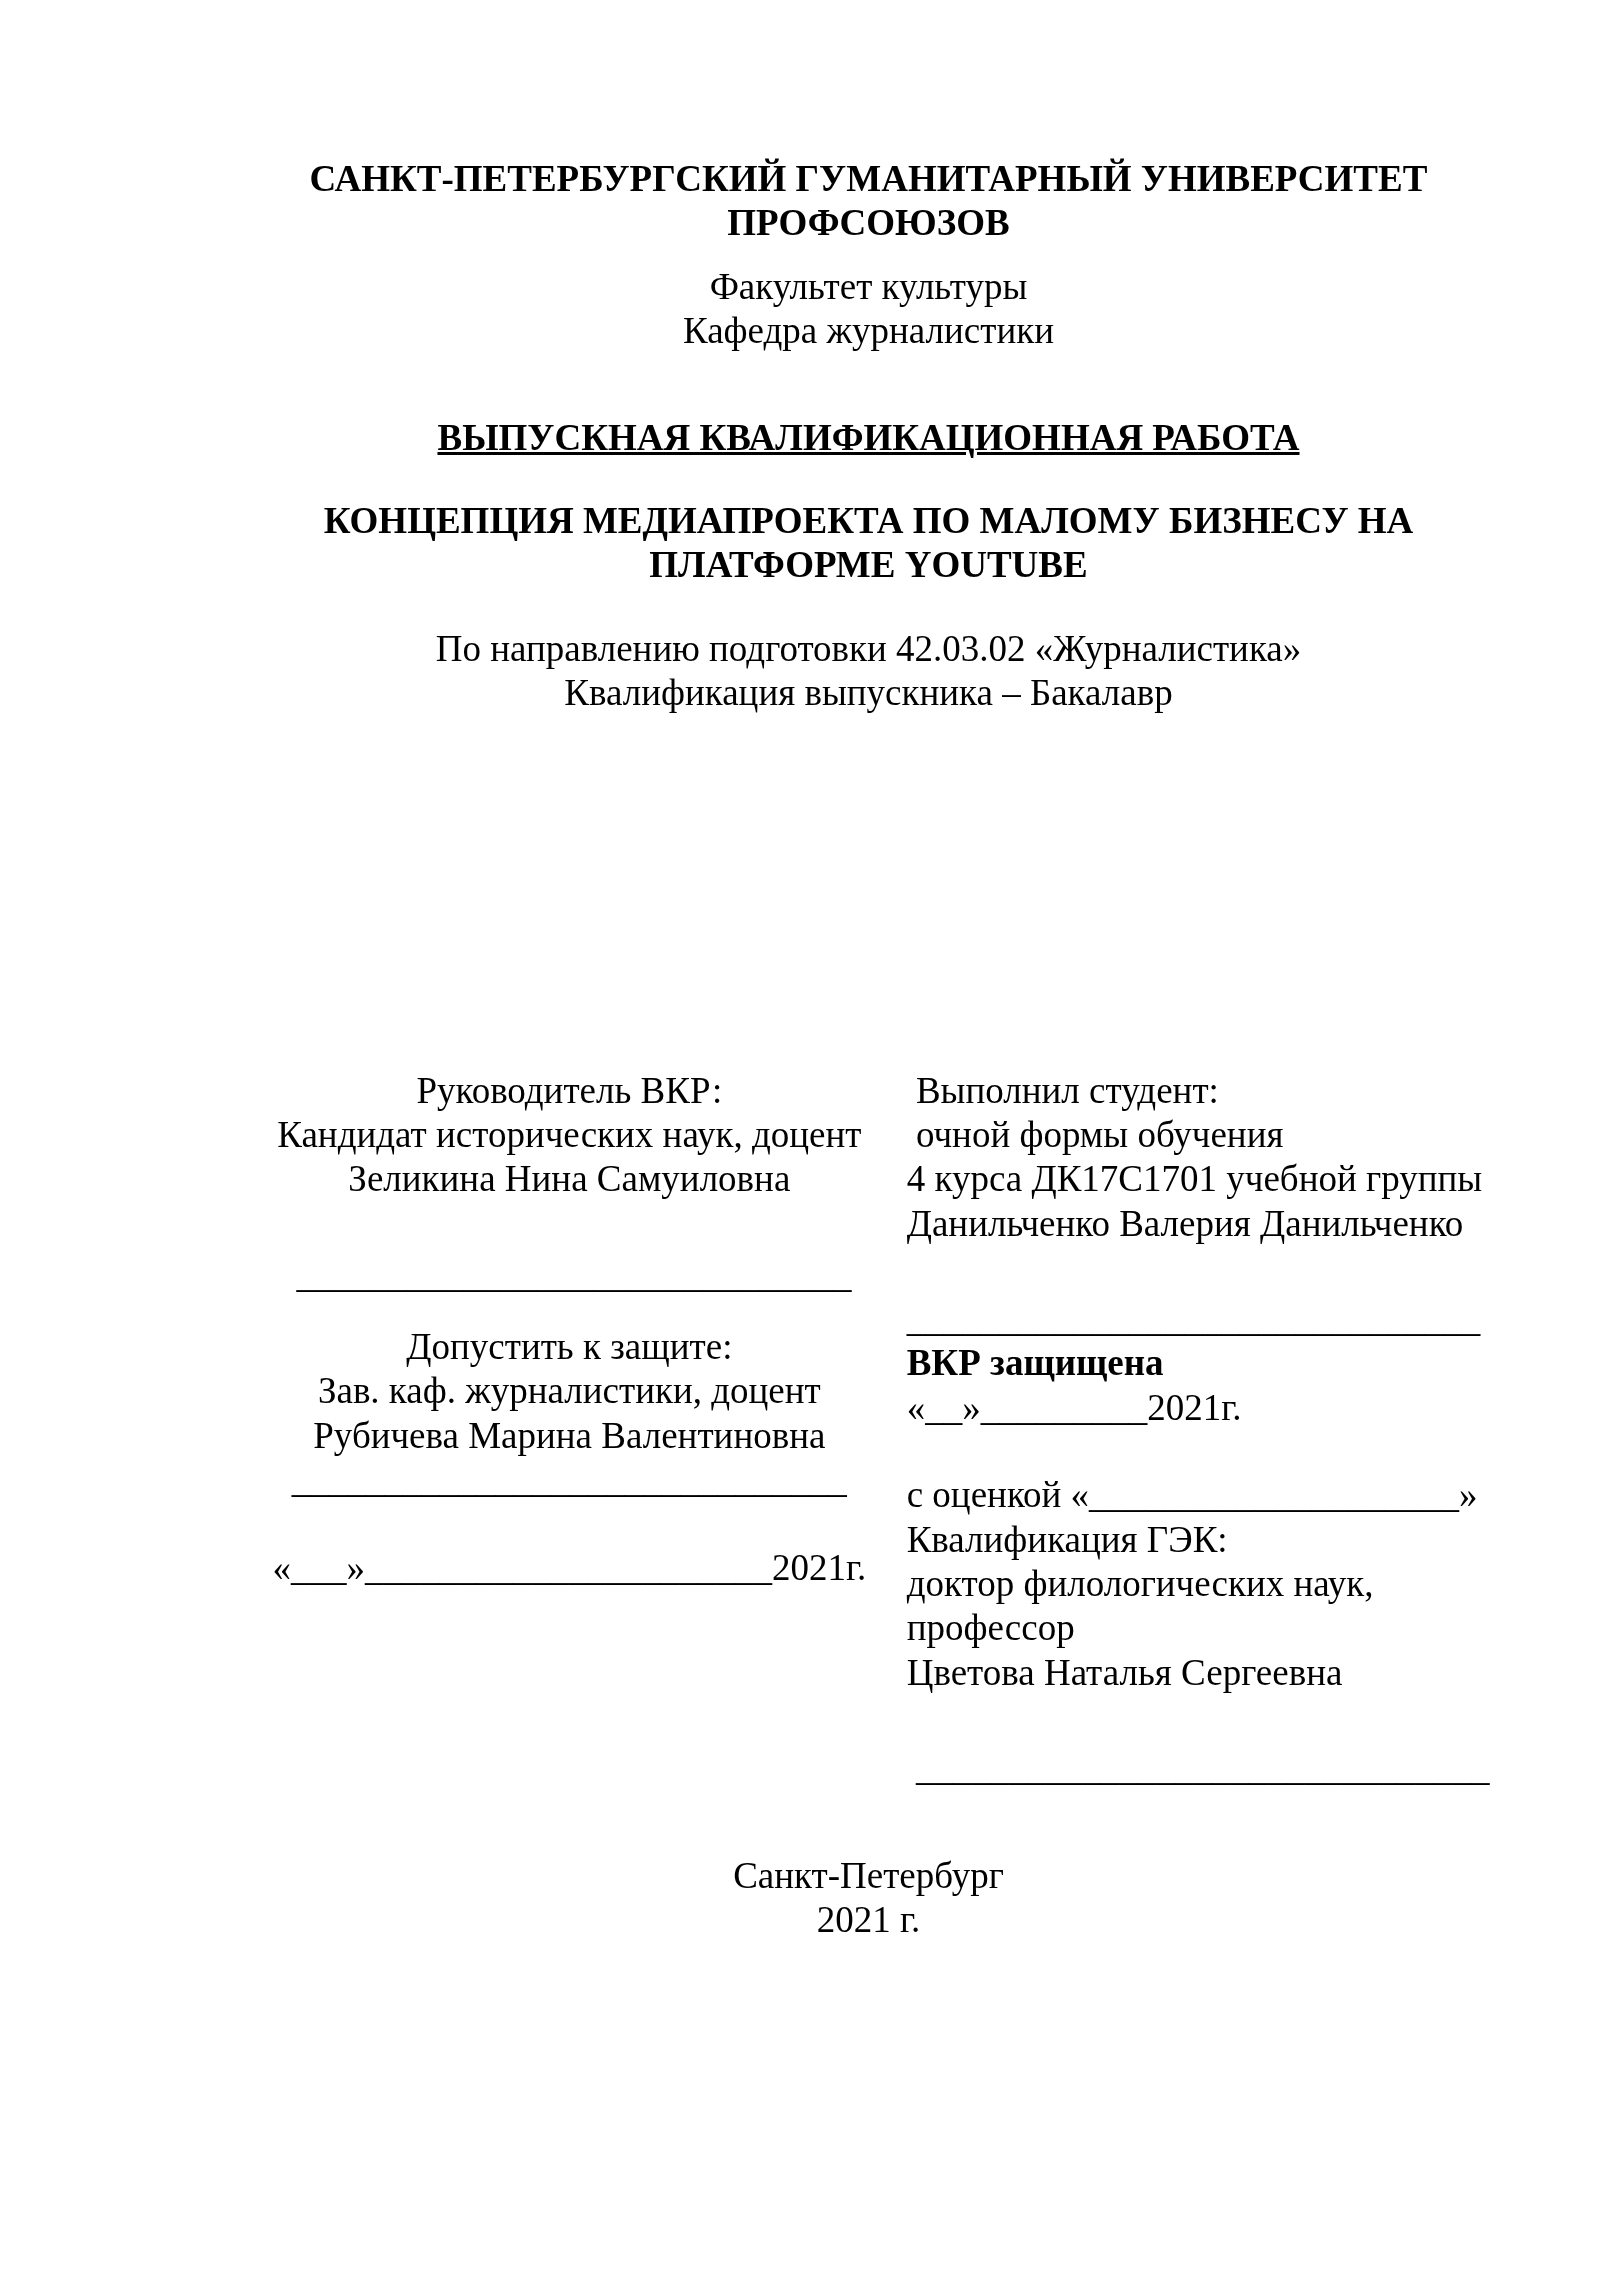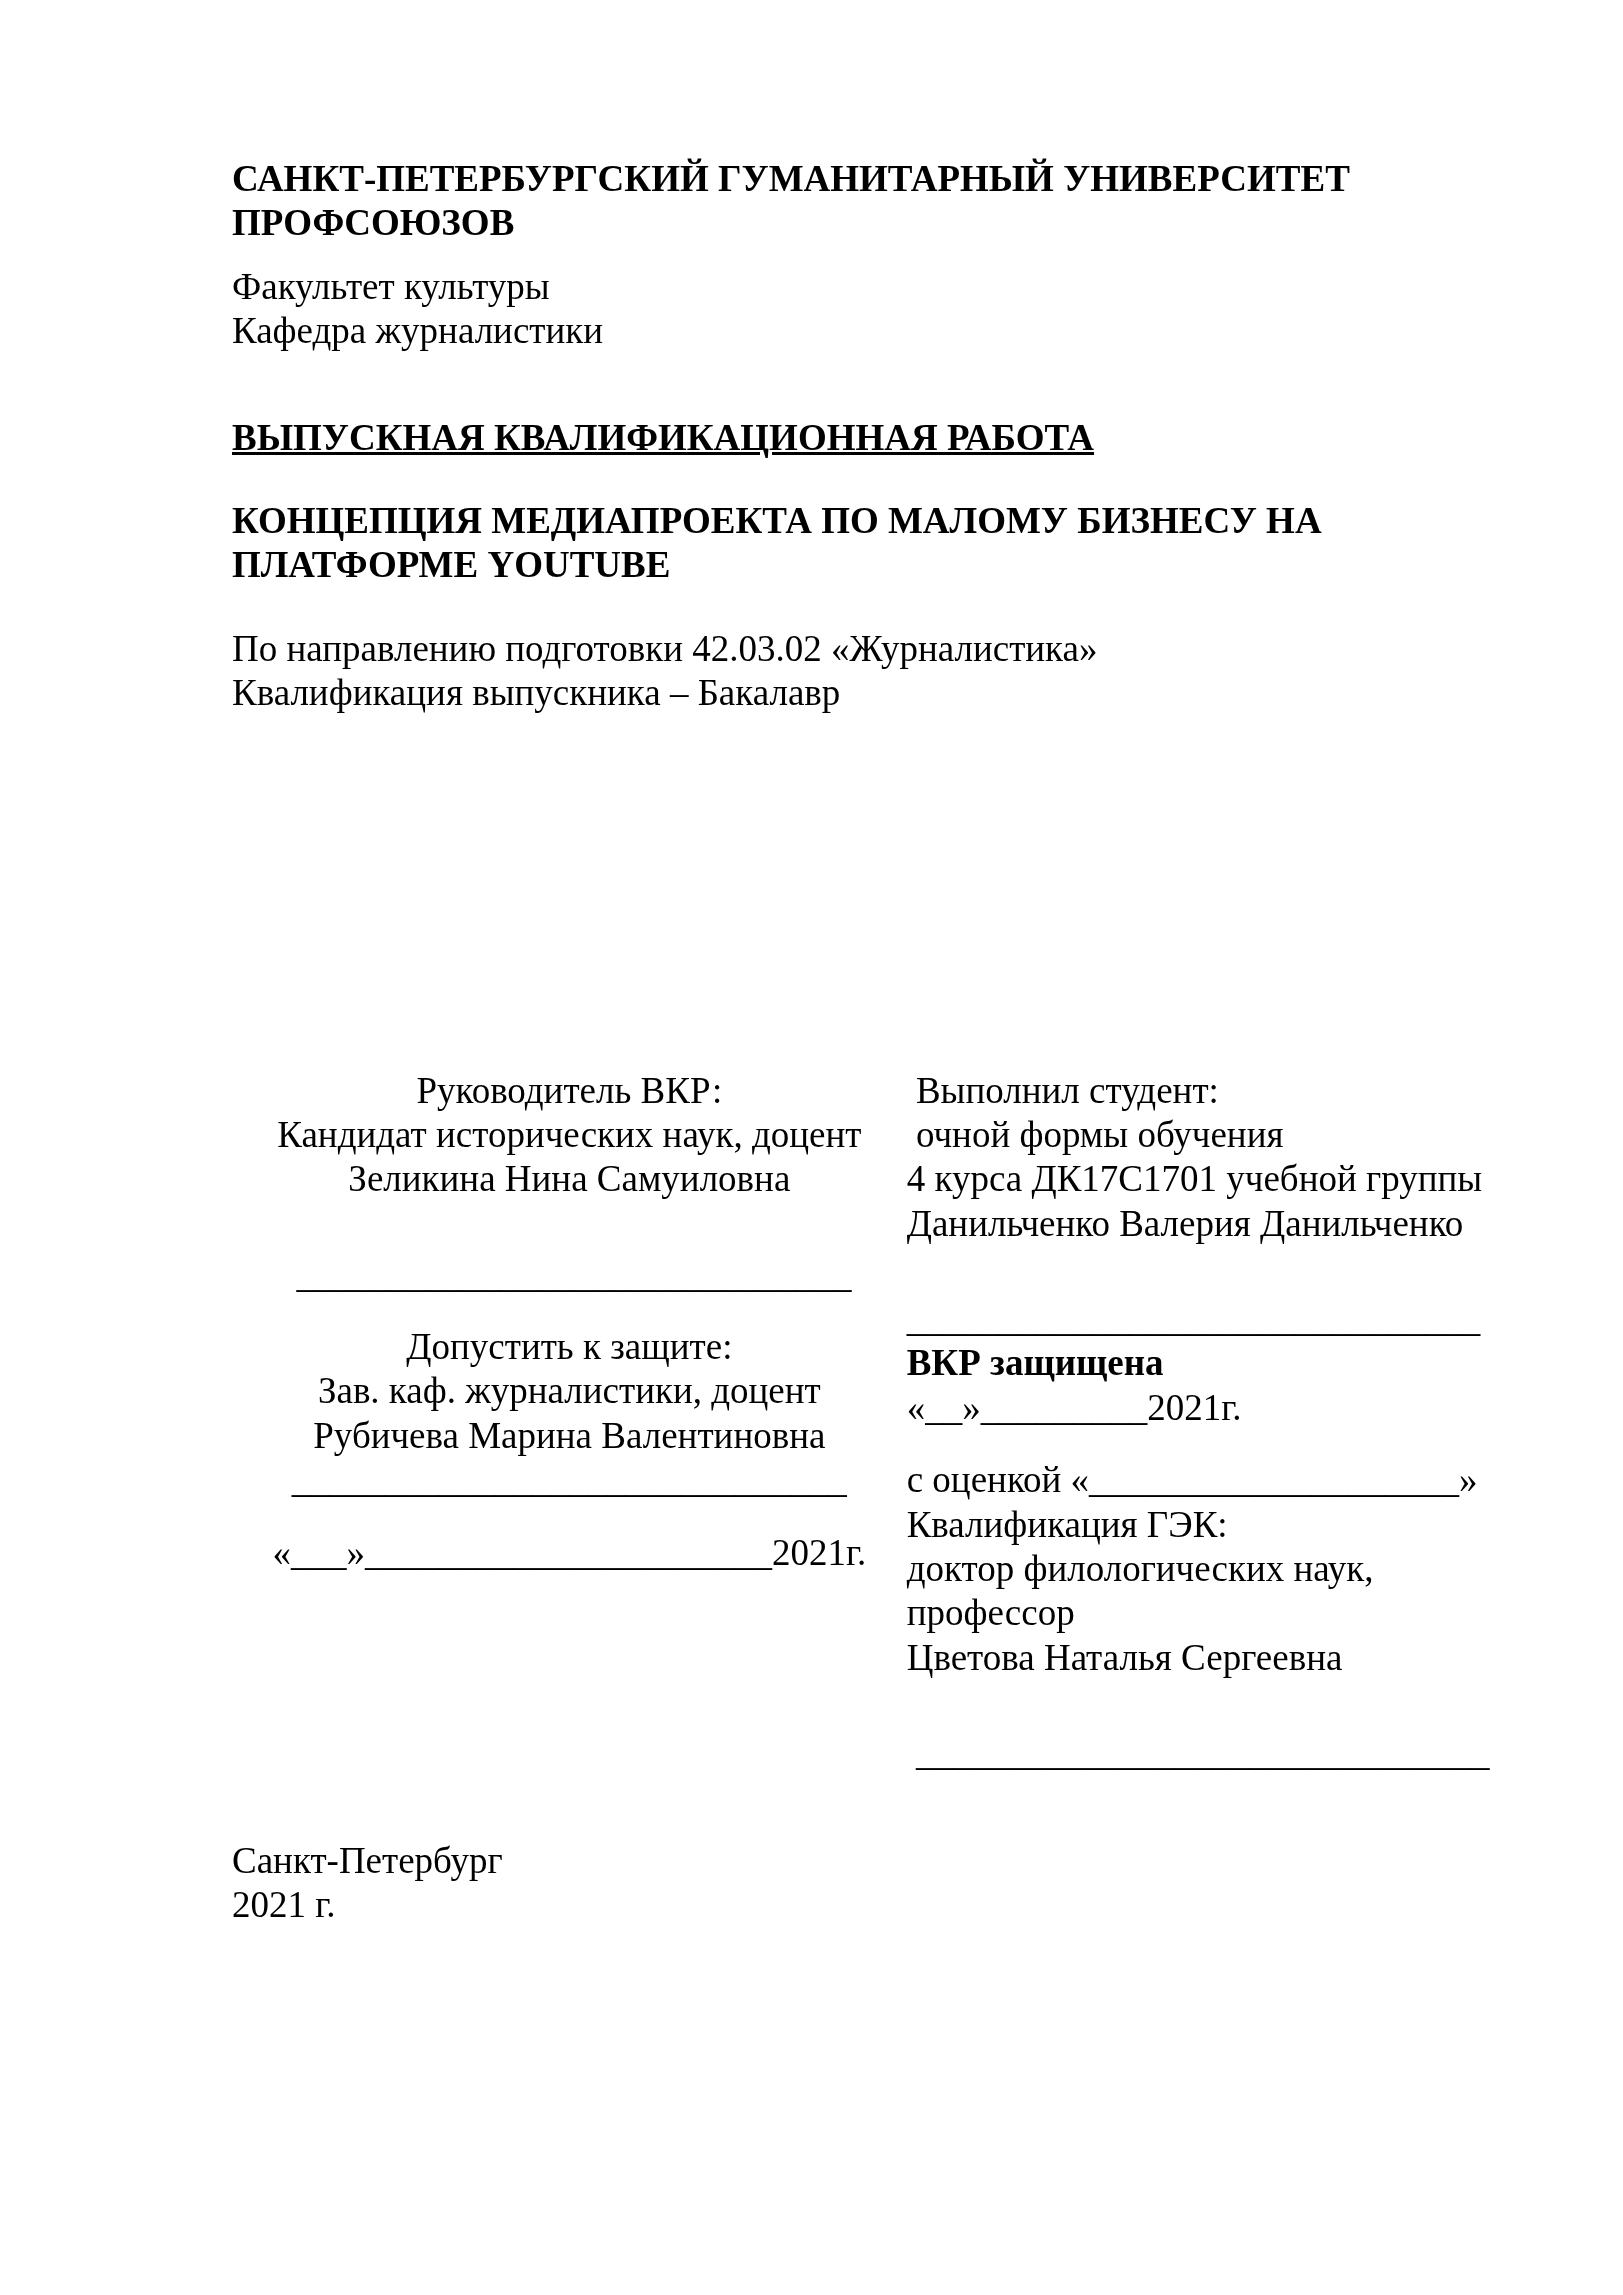--- a/index.html
+++ b/index.html
@@ -9,33 +9,33 @@
     width: 1623px;
     height: 2295px;
     background: #ffffff;
     color: #000000;
     font-family: "Liberation Serif", "DejaVu Serif", serif;
     font-size: 37px;
     line-height: 1.2;
     padding: 157px 118px 0 232px;
     overflow: hidden;
   }
-  .center { text-align: left; }
+  .center { text-align: center; }
   .bold { font-weight: bold; }
   .line { white-space: pre-wrap; }
   .faculty-block { margin-top: 19px; }
   .work-type { margin-top: 62px; text-decoration: underline; }
   .work-title { margin-top: 39px; }
   .program-block { margin-top: 39px; }
   .columns { display: flex; margin-top: 353px; }
   .col-left { width: 53%; text-align: center; }
   .col-right { width: 47%; }
   .sig-gap { margin-top: 51px; }
   .after-sig-gap { margin-top: 28px; }
-  .date-gap { margin-top: 28px; }
+  .date-gap { margin-top: 43px; }
   .footer { margin-top: 63px; }
 </style>
 </head>
 <body>
 
 <div class="page">
 
   <header class="center">
     <div class="bold">САНКТ-ПЕТЕРБУРГСКИЙ ГУМАНИТАРНЫЙ УНИВЕРСИТЕТ ПРОФСОЮЗОВ</div>
     <div class="faculty-block">

